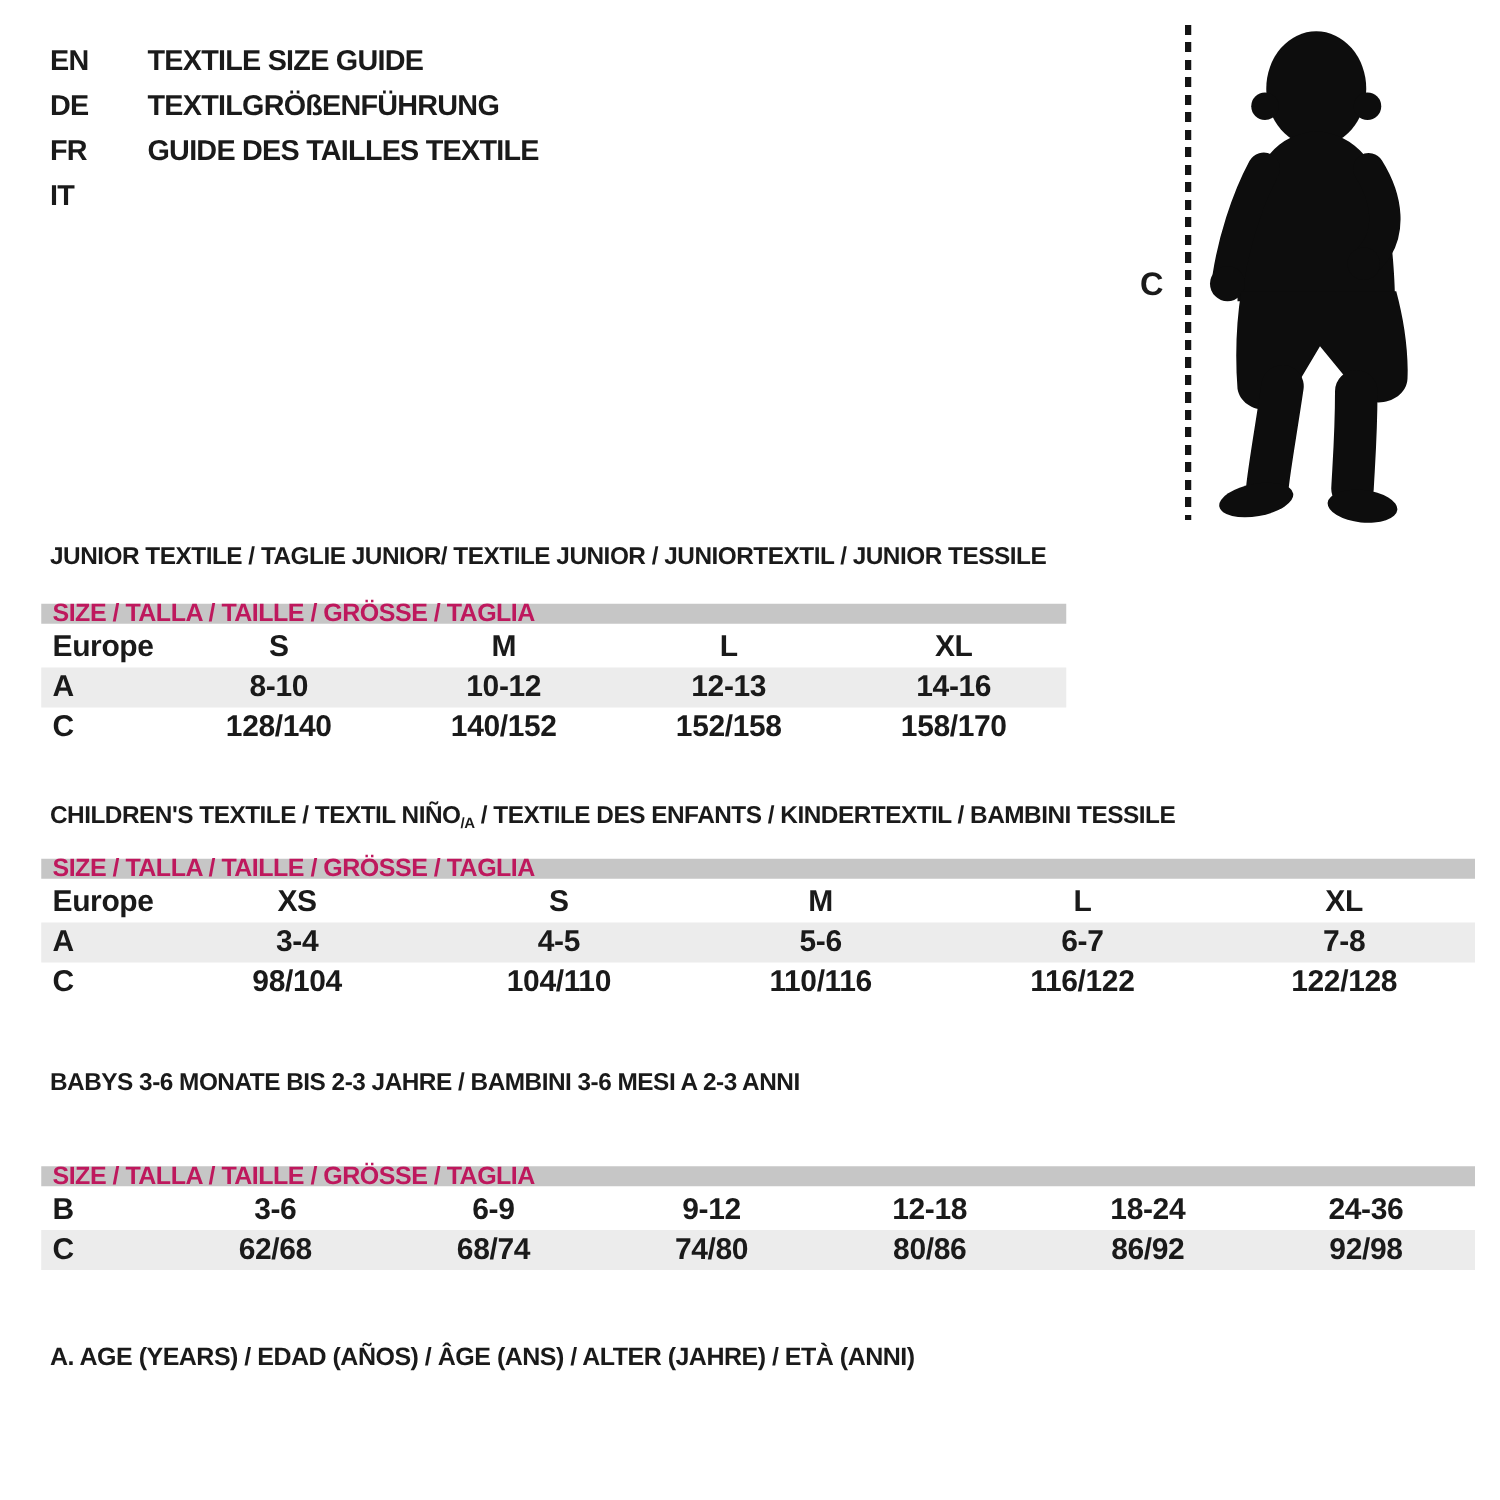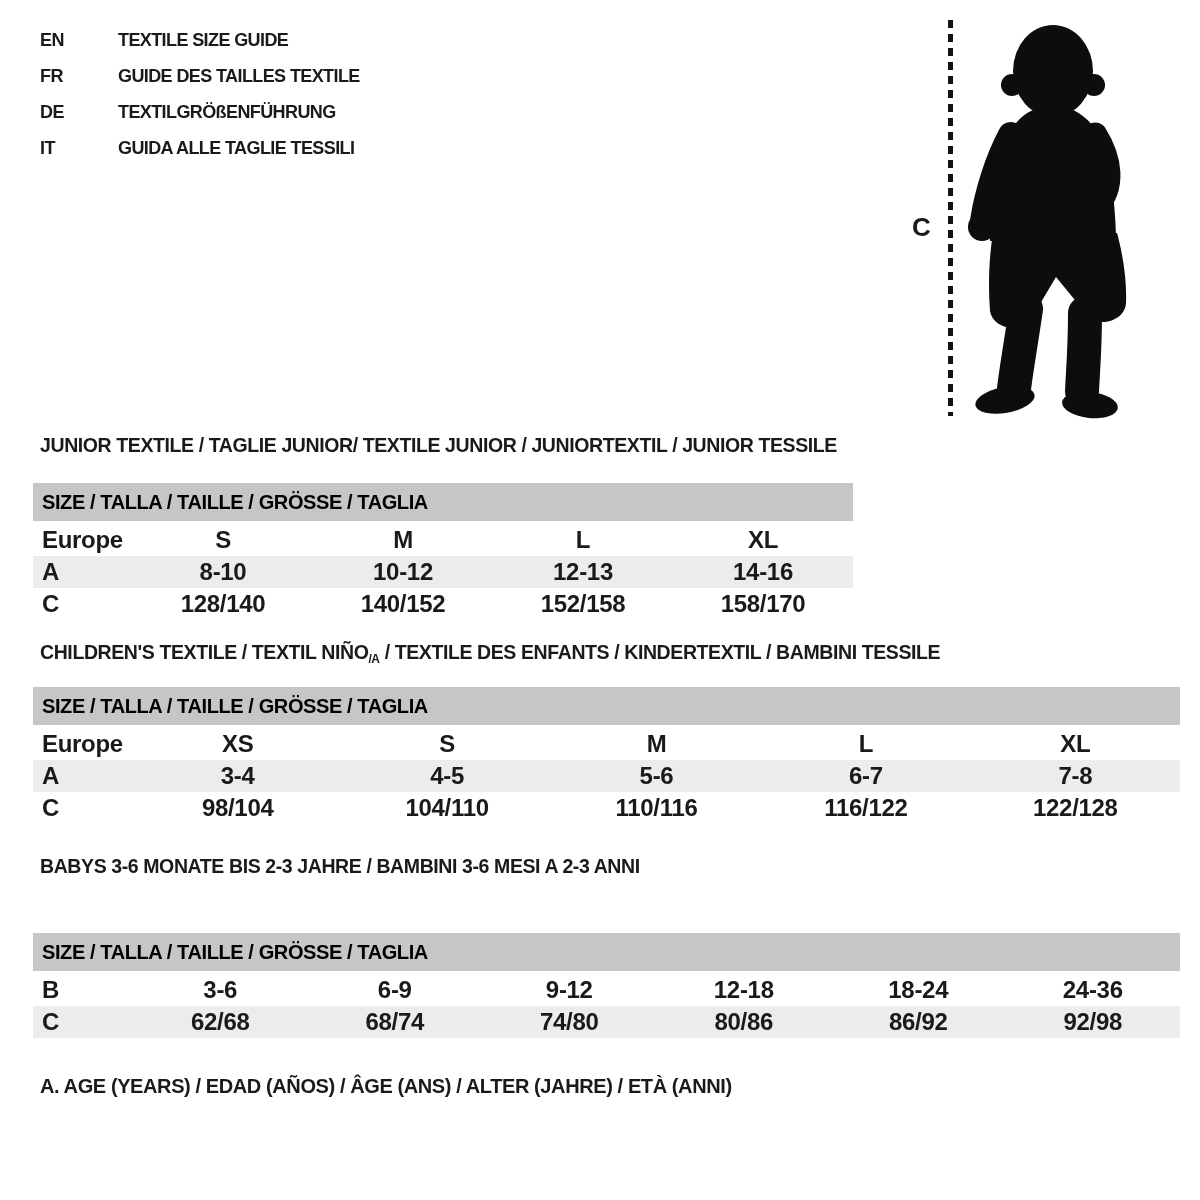--- a/index.html
+++ b/index.html
@@ -2,71 +2,70 @@
 <html><head>
 <meta charset="utf-8">
 <style>
   html,body{margin:0;padding:0;background:#fff;}
   .canvas{
     position:relative;width:1200px;height:1200px;background:#ffffff;overflow:hidden;
     font-family:"Liberation Sans",sans-serif;font-weight:700;color:#1a1a1a;
   }
   
   .lang-block{position:absolute;left:40px;top:30px;}
-  .lang-row{display:flex;height:36px;align-items:flex-start;font-size:18px;letter-spacing:-0.6px;}
+  .lang-row{display:flex;height:36px;align-items:center;font-size:23px;letter-spacing:-0.6px;}
   .lang-code{width:78px;}
   .lang-title{white-space:nowrap;}
   
   .measure-line{
     position:absolute;left:948px;top:20px;width:5px;height:396px;
     background:repeating-linear-gradient(to bottom,#141414 0 8px,transparent 8px 14px);
   }
   .measure-label{position:absolute;left:912px;top:212px;font-size:26px;}
   .toddler{position:absolute;left:965px;top:16px;width:180px;height:406px;}
   
   .sec-title{position:absolute;left:40px;font-size:19.5px;letter-spacing:-0.4px;white-space:nowrap;}
   .sub{font-size:12px;vertical-align:-4px;}
   .babies-title{position:absolute;left:40px;top:849px;font-size:19.5px;line-height:34px;letter-spacing:-0.4px;}
   
   .size-table{position:absolute;left:33px;}
   .t-junior{top:483px;width:820px;}
   .t-children{top:687px;width:1147px;}
   .t-babies{top:933px;width:1147px;}
   .band{
-    height:38px;background:#c6c6c6;color:#000000;display:flex;align-items:center;
+    height:16px;background:#c6c6c6;color:#be185d;display:flex;align-items:center;
     padding-left:9px;font-size:20px;letter-spacing:-0.4px;margin-bottom:3px;box-sizing:border-box;
   }
   .trow{display:flex;height:32px;align-items:center;font-size:24px;letter-spacing:-0.3px;}
   .trow .lbl{width:100px;padding-left:9px;box-sizing:border-box;}
   .trow .val{flex:1;text-align:center;}
   .alt{background:#ececec;}
   
   .legend{position:absolute;left:40px;top:1068px;font-size:20px;line-height:36px;letter-spacing:-0.4px;text-align:center;}
 </style>
 </head>
 <body>
 
 <div class="canvas">
 
   <div class="lang-block">
     <div class="lang-row">
       <span class="lang-code">EN</span>
       <span class="lang-title">TEXTILE SIZE GUIDE</span>
     </div>
     <div class="lang-row">
+      <span class="lang-code">DE</span>
+      <span class="lang-title">TEXTILGRÖßENFÜHRUNG</span>
+    </div>
+    <div class="lang-row">
       <span class="lang-code">FR</span>
       <span class="lang-title">GUIDE DES TAILLES TEXTILE</span>
     </div>
     <div class="lang-row">
-      <span class="lang-code">DE</span>
-      <span class="lang-title">TEXTILGRÖßENFÜHRUNG</span>
-    </div>
-    <div class="lang-row">
       <span class="lang-code">IT</span>
-      <span class="lang-title">GUIDA ALLE TAGLIE TESSILI</span>
     </div>
   </div>
 
   <div class="measure-line"></div>
   <div class="measure-label">C</div>
   <svg class="toddler" viewBox="0 0 180 400" aria-hidden="true">
     <g fill="#0d0d0d" stroke="none">
       <ellipse cx="88" cy="52" rx="40" ry="46"></ellipse>
       <circle cx="47" cy="66" r="11"></circle>
       <circle cx="129" cy="66" r="11"></circle>

